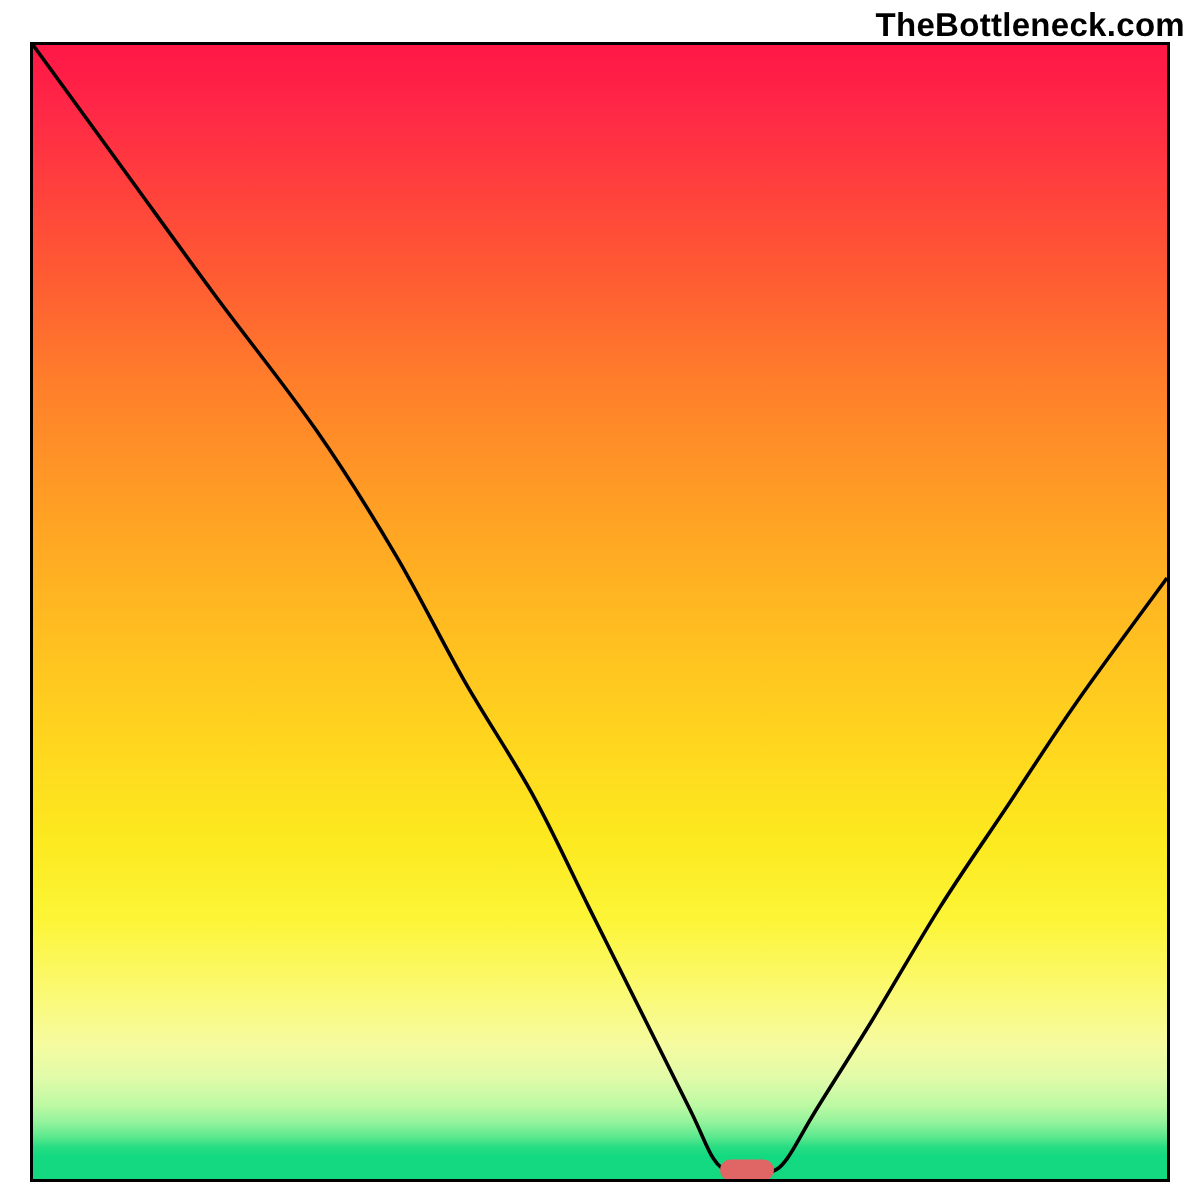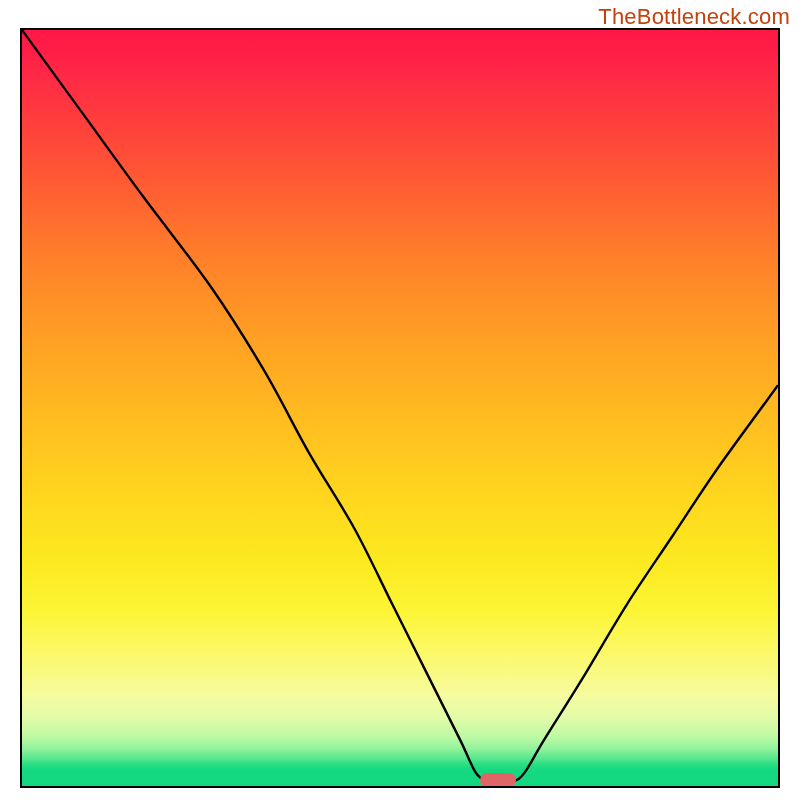--- a/index.html
+++ b/index.html
@@ -12,23 +12,23 @@
   }
   .container {
     position: relative;
     width: 800px;
     height: 800px;
   }
   .watermark {
     position: absolute;
     top: 4px;
     right: 10px;
-    color: #c2410c;
+    color: #000000;
     font-size: 22px;
-    font-weight: 400;
+    font-weight: 700;
     letter-spacing: 0.2px;
     z-index: 50;
   }
   .plot-outer {
     position: absolute;
     left: 20px;
     top: 28px;
     width: 760px;
     height: 760px;
     border: 2px solid #000;

